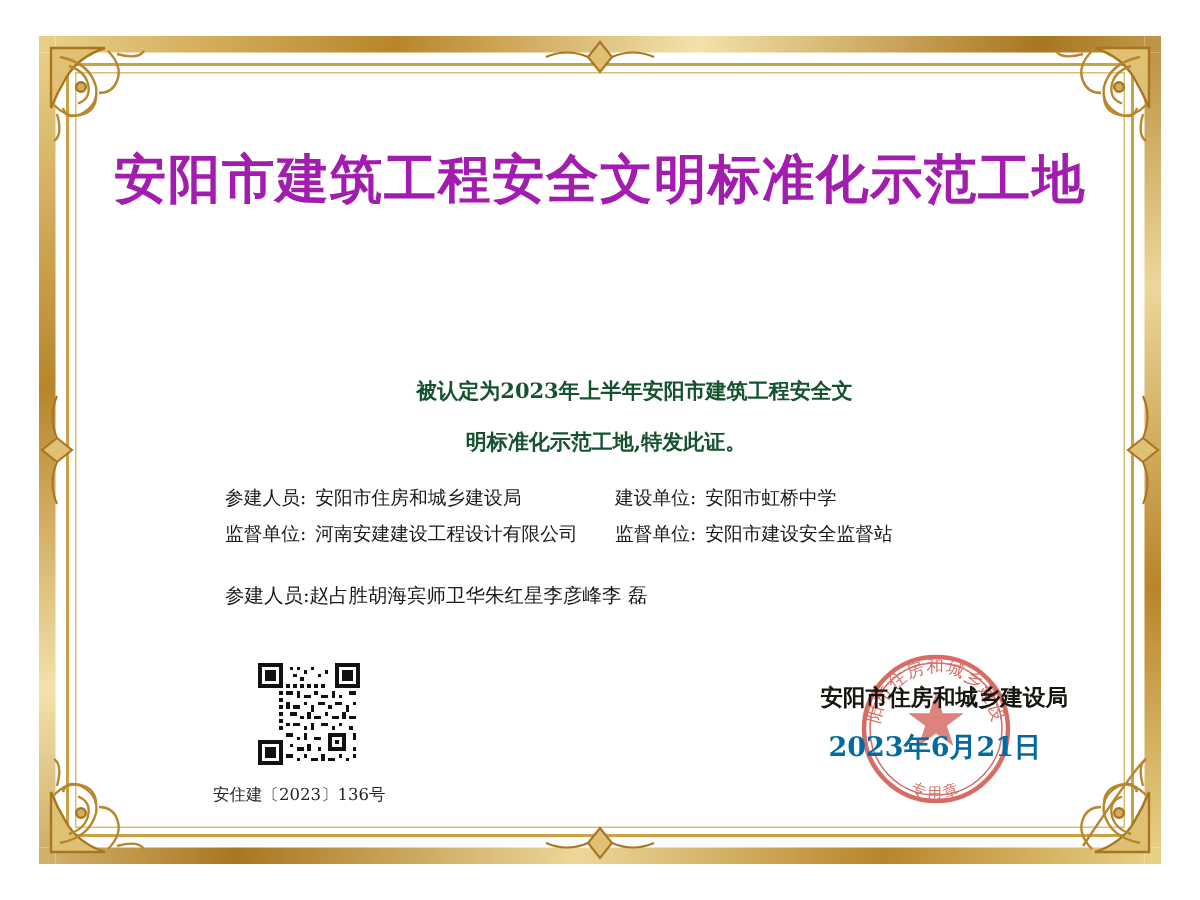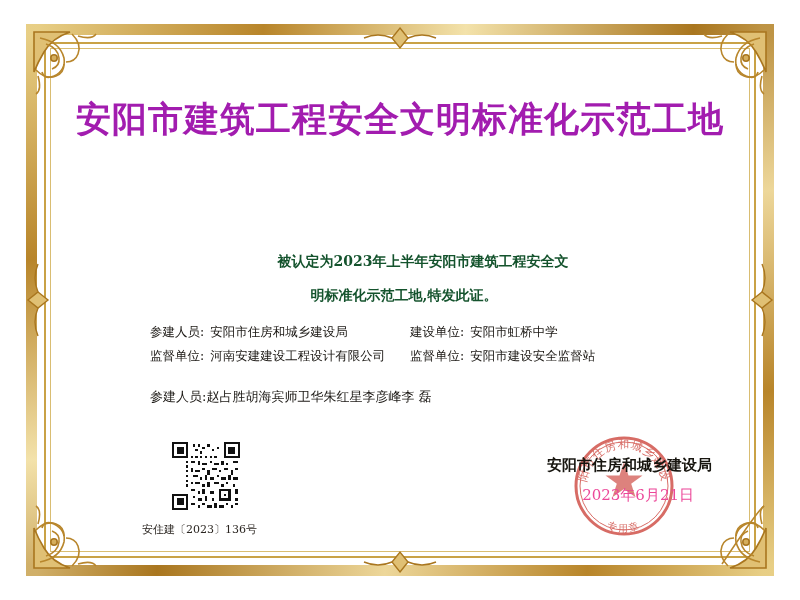--- a/index.html
+++ b/index.html
@@ -149,23 +149,23 @@
     font-size: 15px;
     font-weight: bold;
     color: #17150f;
     white-space: nowrap;
   }
   .issue-date {
     position: absolute;
     right: 46px; top: 428px;
     text-align: center;
     font-family: "DejaVu Serif", "Liberation Serif", serif;
-    font-size: 15px;
-    font-weight: normal;
-    color: #ec4899;
+    font-size: 18px;
+    font-weight: bold;
+    color: #0369a1;
     white-space: nowrap;
   }
   .seal {
     position: absolute;
     left: 508px; top: 372px;
     width: 112px; height: 112px;
     opacity: 0.72;
   }
 </style>
 </head>

